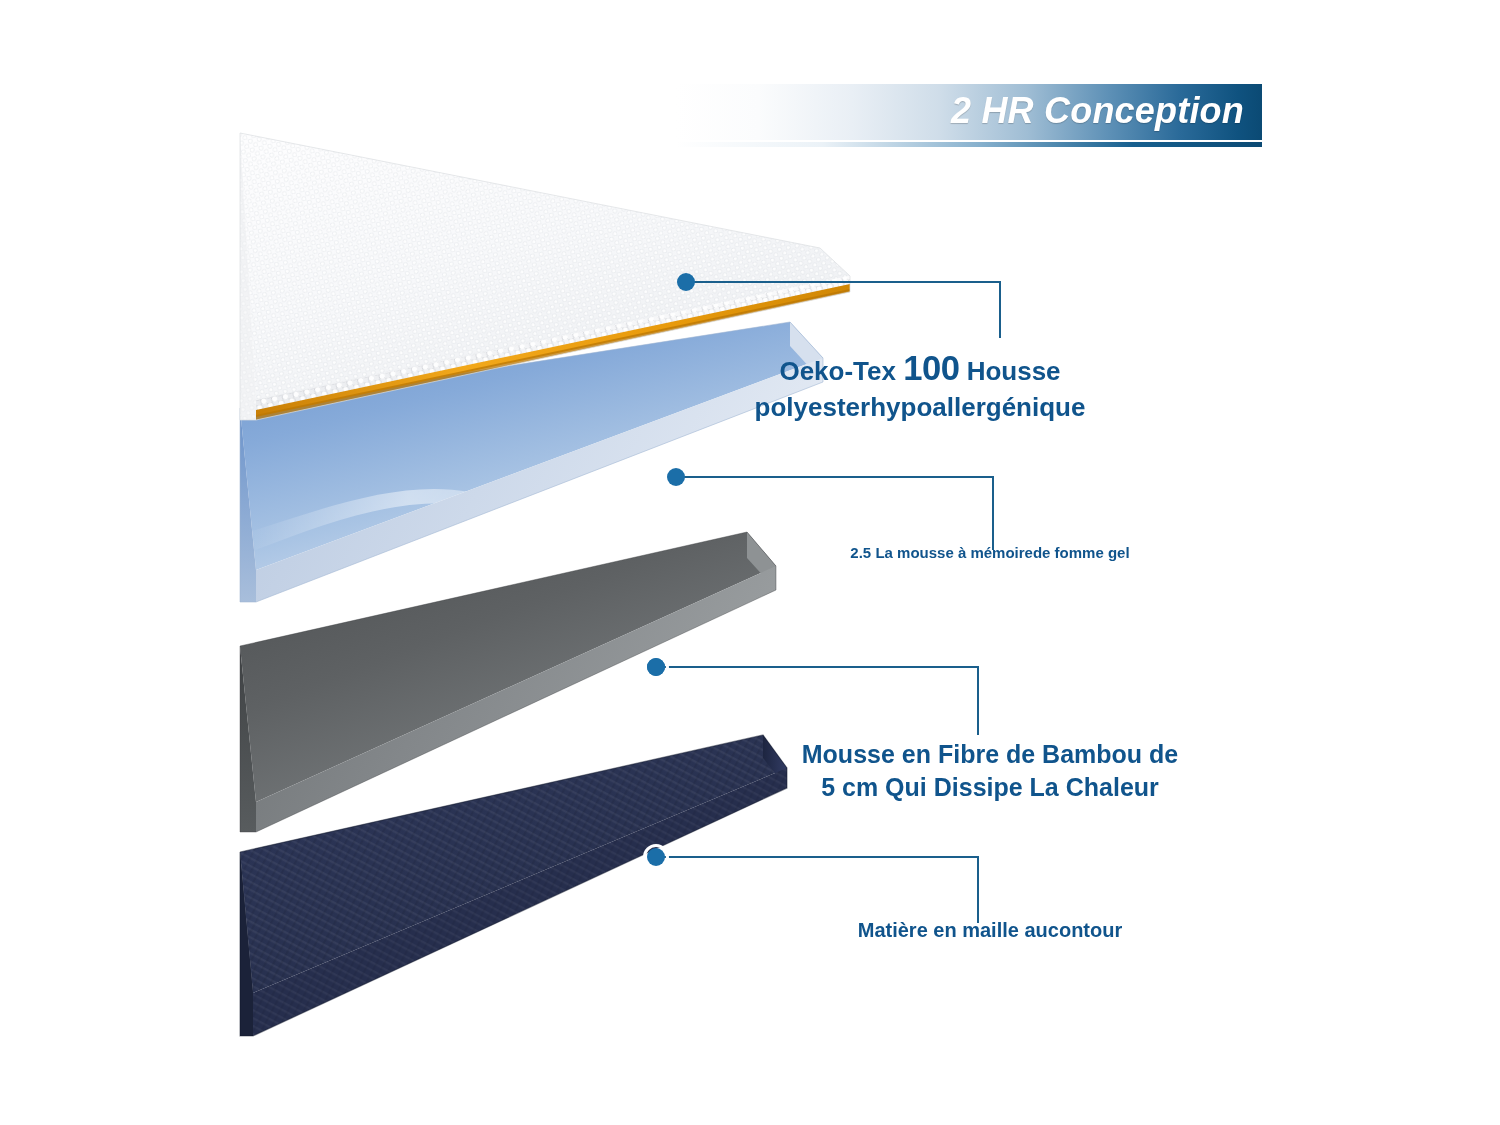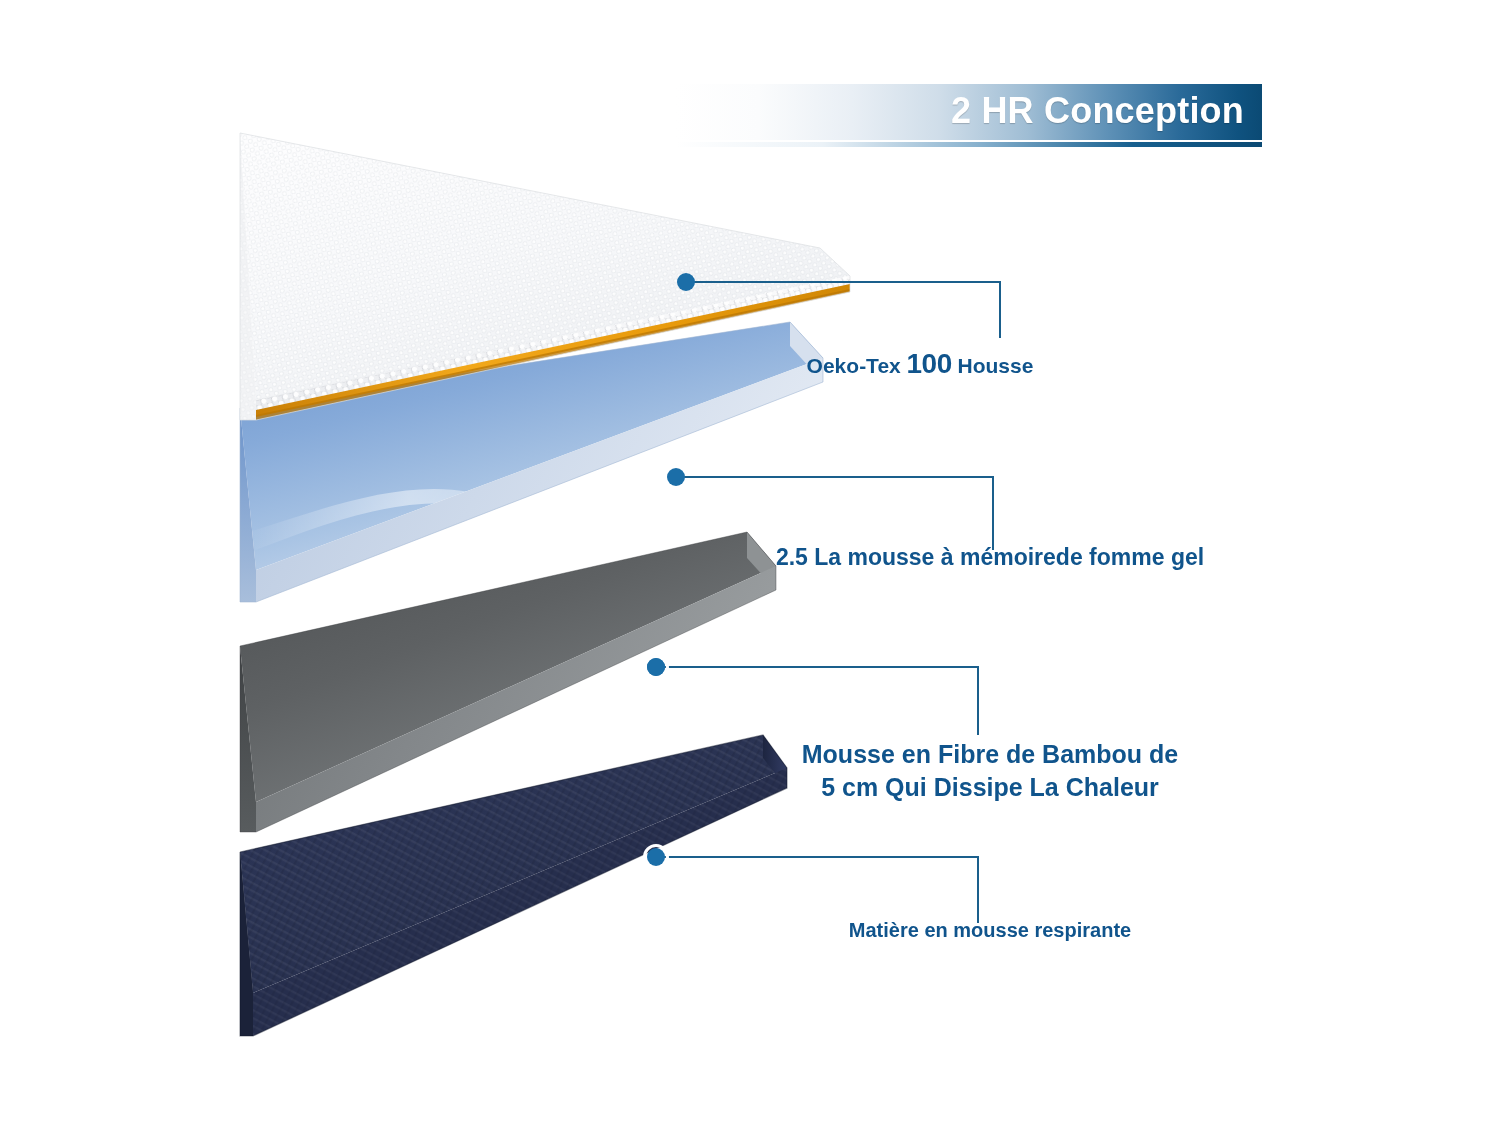--- a/index.html
+++ b/index.html
@@ -9,20 +9,21 @@
     font-family:"Liberation Sans","DejaVu Sans",sans-serif;
     overflow:hidden;
   }
   #stage{position:relative;width:1500px;height:1125px;background:#fff;overflow:hidden;}
 
   
   .banner-wrap{position:absolute;left:676px;top:84px;width:586px;height:62px;}
   .banner{
     position:absolute;left:0;top:0;width:586px;height:56px;
     background:linear-gradient(to right,#ffffff 0%,#fbfcfd 14%,#e9eff5 30%,#cfdde9 45%,#9fbdd4 60%,#5d90b6 74%,#2a6a99 86%,#0f527f 96%,#0b4a74 100%);
+    font-style:italic;
   }
   .banner-title{
     position:absolute;right:18px;top:50%;transform:translateY(-52%);
     color:#ffffff;font-size:36px;font-weight:bold;letter-spacing:.2px;
     white-space:nowrap;text-shadow:0 1px 1px rgba(0,0,0,.20);
   }
   .banner-underline{
     position:absolute;left:0;top:58px;width:586px;height:5px;
     background:linear-gradient(to right,rgba(255,255,255,0) 0%,rgba(210,226,238,.45) 25%,#86b0cd 52%,#17608f 78%,#0b4a74 100%);
   }
@@ -41,22 +42,22 @@
   
   .calltext{
     position:absolute;
     color:#10548c;
     font-weight:bold;
     line-height:1.30;
     text-align:center;
     white-space:nowrap;
   }
   .calltext .big{font-size:1.33em;font-weight:bold;letter-spacing:-.5px;}
-  .t1{left:700px;top:346px;width:440px;font-size:21px;}
-  .t2{left:640px;top:543px;width:700px;font-size:23px;}
+  .t1{left:700px;top:346px;width:440px;font-size:26px;}
+  .t2{left:640px;top:543px;width:700px;font-size:15px;}
   .t3{left:740px;top:738px;width:500px;font-size:25px;}
   .t4{left:740px;top:917px;width:500px;font-size:20px;}
   .calltext .l1{display:block;}
   .calltext .l2{display:block;}
 </style>
 </head>
 <body>
 
 <div id="stage">
 
@@ -229,20 +230,21 @@
   <div class="callout" style="left:660px;top:258px;">
     <svg width="370" height="90" viewBox="0 0 370 90">
       <polyline points="26,24 340,24 340,80" fill="none" stroke="#1a5f8c" stroke-width="2"></polyline>
       <circle cx="26" cy="24" r="9" fill="#1b6ea8"></circle>
     </svg>
   </div>
   <div class="calltext t1">
     <span class="l1">
       <span>Oeko-Tex </span><span class="big">100</span><span> Housse</span>
     </span>
+    <span class="l2">polyesterhypoallergénique</span>
   </div>
 
   <div class="callout" style="left:650px;top:455px;">
     <svg width="370" height="110" viewBox="0 0 370 110">
       <polyline points="26,22 343,22 343,95" fill="none" stroke="#1a5f8c" stroke-width="2"></polyline>
       <circle cx="26" cy="22" r="9" fill="#1b6ea8"></circle>
     </svg>
   </div>
   <div class="calltext t2">
     <span class="l1">2.5 La mousse à mémoirede fomme gel</span>
@@ -262,16 +264,16 @@
   </div>
 
   <div class="callout" style="left:630px;top:835px;">
     <svg width="380" height="110" viewBox="0 0 380 110">
       <polyline points="26,22 348,22 348,88" fill="none" stroke="#1a5f8c" stroke-width="2"></polyline>
       <circle cx="26" cy="22" r="11.5" fill="none" stroke="#ffffff" stroke-width="3"></circle>
       <circle cx="26" cy="22" r="9" fill="#1b6ea8"></circle>
     </svg>
   </div>
   <div class="calltext t4">
-    <span class="l1">Matière en mousse respirante</span>
+    <span class="l1">Matière en maille aucontour</span>
   </div>
 
 </div>
 
 </body></html>

